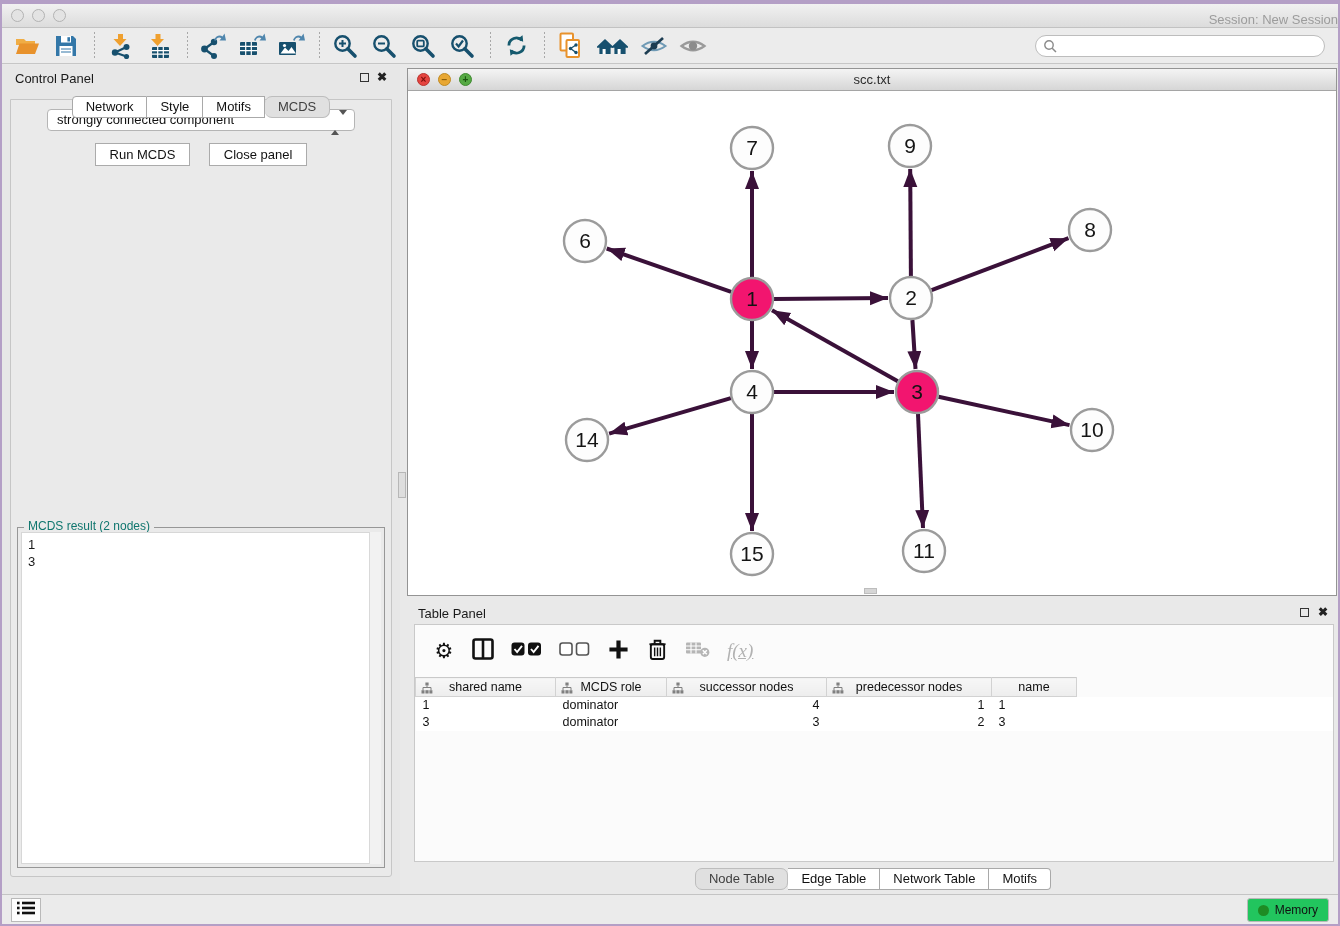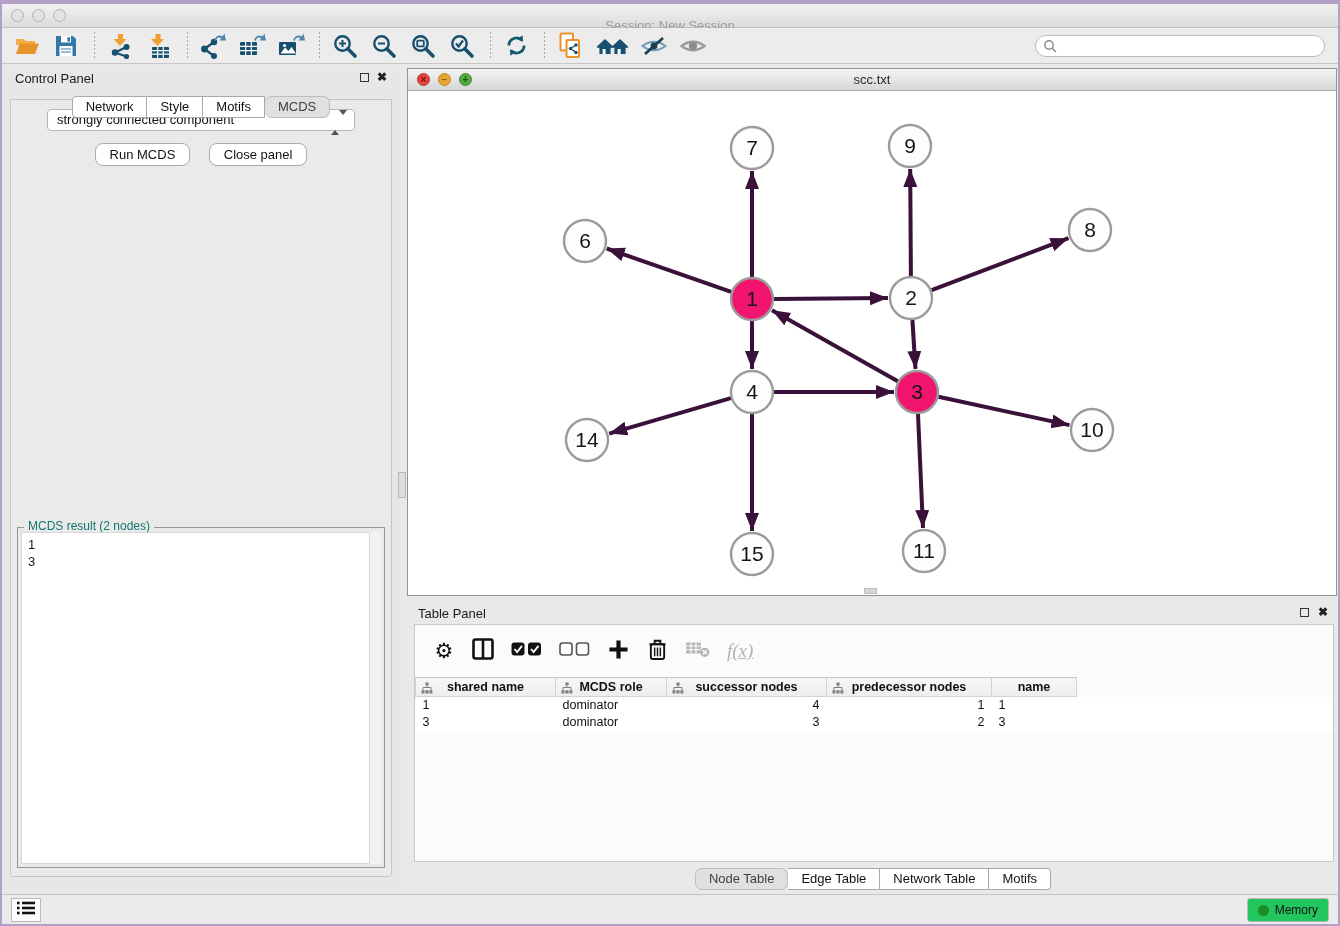--- a/index.html
+++ b/index.html
@@ -11,21 +11,21 @@
     border:2px solid #b49fc6; border-top:4px solid #b49fc6;
   }
   
   .titlebar {
     position:absolute; left:0; right:0; top:0; height:24px;
     background:linear-gradient(#f1f1f1,#dcdcdc);
     border-bottom:1px solid #c2c2c2;
   }
   .titlebar .tl { position:absolute; top:5px; width:13px; height:13px; border-radius:50%;
     background:#e3e3e3; border:1px solid #b3b3b3; }
-  .titlebar .title { position:absolute; left:0; right:0; top:14px; text-align:center;
+  .titlebar .title { position:absolute; left:0; right:0; top:8px; text-align:right;
     font-size:13px; color:#9c9c9c; }
   
   .toolbar {
     position:absolute; left:0; right:0; top:24px; height:36px;
     background:#ececec; border-bottom:1px solid #c6c6c6;
     display:flex; align-items:center; padding-left:10px;
   }
   .tbtn { width:30px; height:30px; display:flex; align-items:center; justify-content:center;
     margin-right:9px; flex:0 0 auto; }
   .tbtn svg { display:block; }
@@ -57,21 +57,21 @@
   .optlabel { text-align:center; font-size:13px; margin-top:43px; color:#111; }
   .dropdown { position:relative; margin:9px auto 0; width:308px; height:22px; background:#fff;
     border:1px solid #b5b5b5; border-radius:4px; font-size:13px; line-height:20px;
     padding-left:9px; color:#111; }
   .dropdown .steppers { position:absolute; right:7px; top:3px; }
   .dropdown .steppers .up { width:0; height:0; border-left:4px solid transparent;
     border-right:4px solid transparent; border-bottom:5px solid #555; margin-bottom:3px; }
   .dropdown .steppers .dn { width:0; height:0; border-left:4px solid transparent;
     border-right:4px solid transparent; border-top:5px solid #555; }
   .btnrow { text-align:center; margin-top:12px; }
-  .pbtn { display:inline-block; background:#fff; border:1px solid #ababab; border-radius:8px;
+  .pbtn { display:inline-block; background:#fff; border:1px solid #ababab; border-radius:0;
     font-size:13px; padding:3px 14px; margin:0 7px; color:#111; }
   .resultbox { position:absolute; left:6px; right:6px; top:427px; bottom:8px;
     border:1px solid #979797; }
   .resultlegend { position:absolute; left:6px; top:-9px; background:#eaeaea; padding:0 4px;
     font-size:12px; color:#0f766e; }
   .resultinner { position:absolute; left:3px; right:3px; top:4px; bottom:3px; background:#fff;
     border:1px solid #d7d7d7; font-size:13px; line-height:17px; padding:3px 0 0 6px;
     white-space:pre-line; }
   .resultscroll { position:absolute; right:3px; top:4px; bottom:3px; width:12px;
     background:#f2f2f2; border-left:1px solid #d9d9d9; }
@@ -96,21 +96,21 @@
   .tpanel { position:absolute; left:402px; top:596px; width:938px; height:297px; background:#e9e9e9; }
   .tcontainer { position:absolute; left:10px; right:8px; top:24px; height:238px;
     background:#fbfbfb; border:1px solid #c9c9c9; }
   .ttoolbar { position:relative; height:52px; display:flex; align-items:center; padding-left:18px; }
   .ttbtn { margin-right:17px; display:flex; align-items:center; justify-content:center;
     min-width:22px; height:24px; }
   .gearchar { font-size:21px; color:#111; line-height:22px; }
   .fx { font-family:"Liberation Serif", serif; font-style:italic; font-size:19px; color:#b2b2b2;text-decoration:underline; }
   .ntable { border-collapse:collapse; width:100%; table-layout:fixed; font-size:12.5px; }
   .ntable th { background:linear-gradient(#f7f7f7,#ededed); border:1px solid #d2d2d2;
-    border-top:1px solid #c9c9c9; font-weight:bold; height:19px; position:relative;
+    border-top:1px solid #c9c9c9; font-weight:normal; height:19px; position:relative;
     text-align:center; color:#111; padding:0; }
   .ntable th .colicon { position:absolute; left:5px; top:4px; }
   .ntable td { height:17px; padding:0 2px 0 7px; color:#111; background:#fff; overflow:hidden; }
   .ntable td:nth-child(3), .ntable td:nth-child(4) { text-align:right; padding-right:7px; }
   .ntable .filler { background:#fff; }
   .tabsbottom { position:absolute; left:0; right:0; top:268px; text-align:center; }
   
   .statusbar { position:absolute; left:0; right:0; bottom:0; height:30px; background:#ebebeb;
     border-top:1px solid #c4c4c4; }
   .listbtn { position:absolute; left:9px; top:3px; width:30px; height:24px; background:#fdfdfd;

